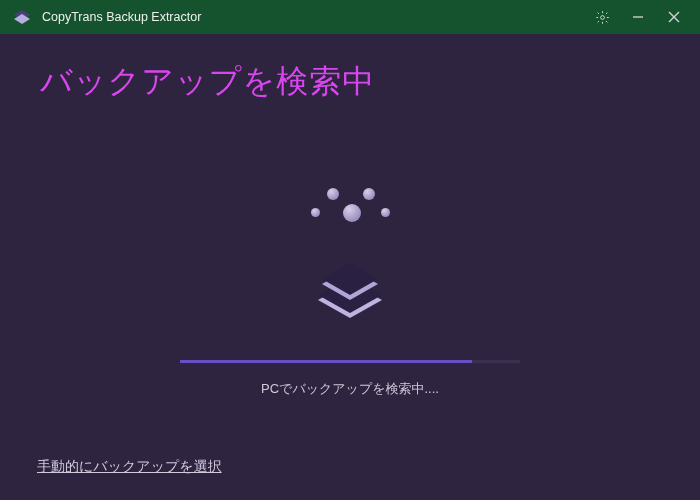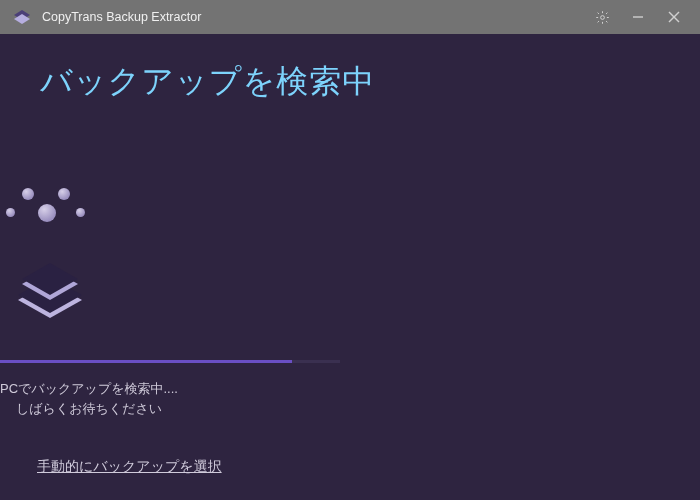--- a/index.html
+++ b/index.html
@@ -10,21 +10,21 @@
       font-family: "Meiryo", "Yu Gothic", sans-serif;
       color: #e5e5e5;
       overflow: hidden;
       position: relative;
     }
     .titlebar {
       height: 34px;
       display: flex;
       align-items: center;
       padding: 0 8px 0 12px;
-      background: #737373;
+      background: #14532d;
     }
     .titlebar .app-icon {
       width: 20px;
       height: 14px;
       margin-right: 10px;
       position: relative;
     }
     .titlebar .app-icon svg { display: block; }
     .titlebar .title {
       font-size: 12.5px;
@@ -43,31 +43,31 @@
     }
     .win-btn svg { display: block; }
     .content {
       position: absolute;
       top: 34px; left: 0; right: 0; bottom: 0;
       padding: 20px 40px 0 40px;
     }
     .heading {
       font-size: 32px;
       font-weight: 300;
-      color: #7dd3fc;
+      color: #d946ef;
       letter-spacing: 1px;
       margin-top: 6px;
     }
     .center-stage {
       position: absolute;
       top: 150px;
       left: 0; right: 0;
       display: flex;
       flex-direction: column;
-      align-items: flex-start;
+      align-items: center;
     }
     .orbs {
       position: relative;
       width: 90px;
       height: 44px;
       margin-bottom: 18px;
     }
     .orb {
       position: absolute;
       border-radius: 50%;
@@ -168,18 +168,17 @@
         </g>
       </svg>
     </div>
 
     <div class="progress">
       <div class="bar" style="width:86%"></div>
     </div>
 
     <div class="status">
       <div>PCでバックアップを検索中....</div>
-      <div>しばらくお待ちください</div>
     </div>
   </div>
 
   <a class="footer-link">手動的にバックアップを選択</a>
 </div>
 
 </body></html>

